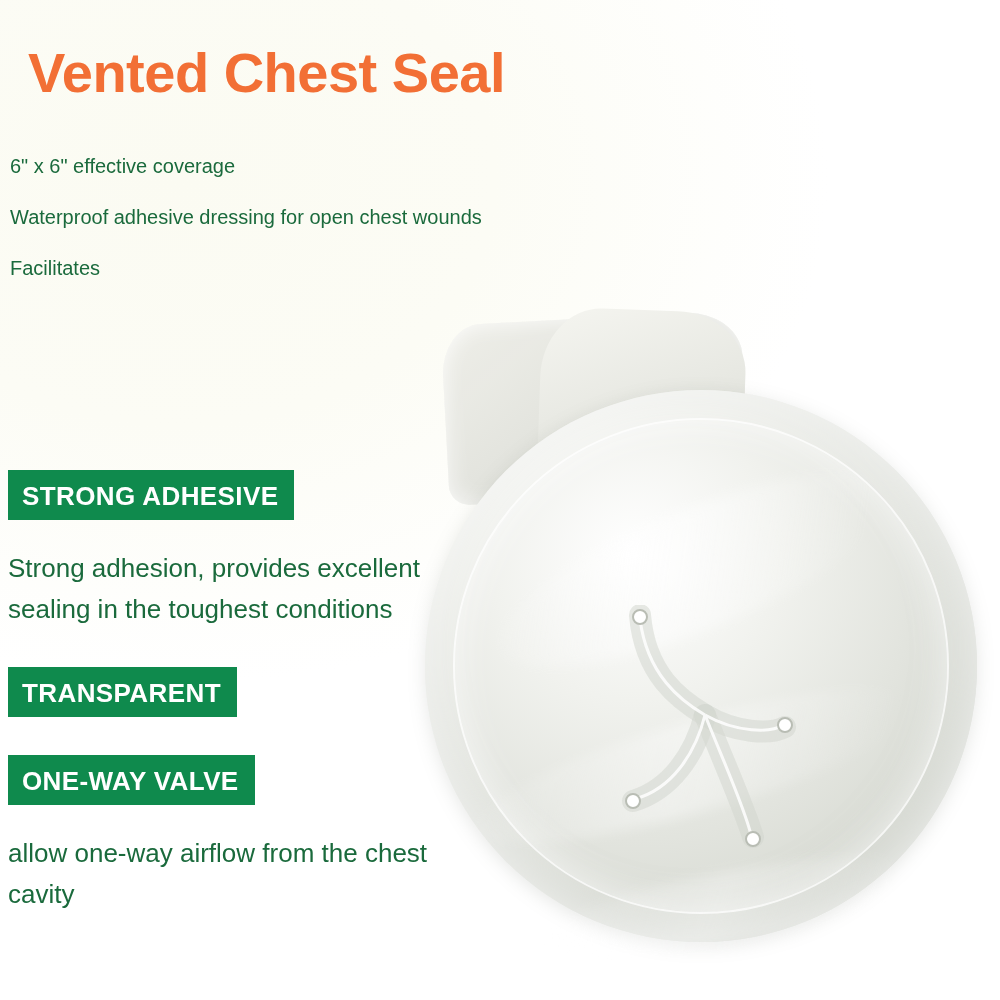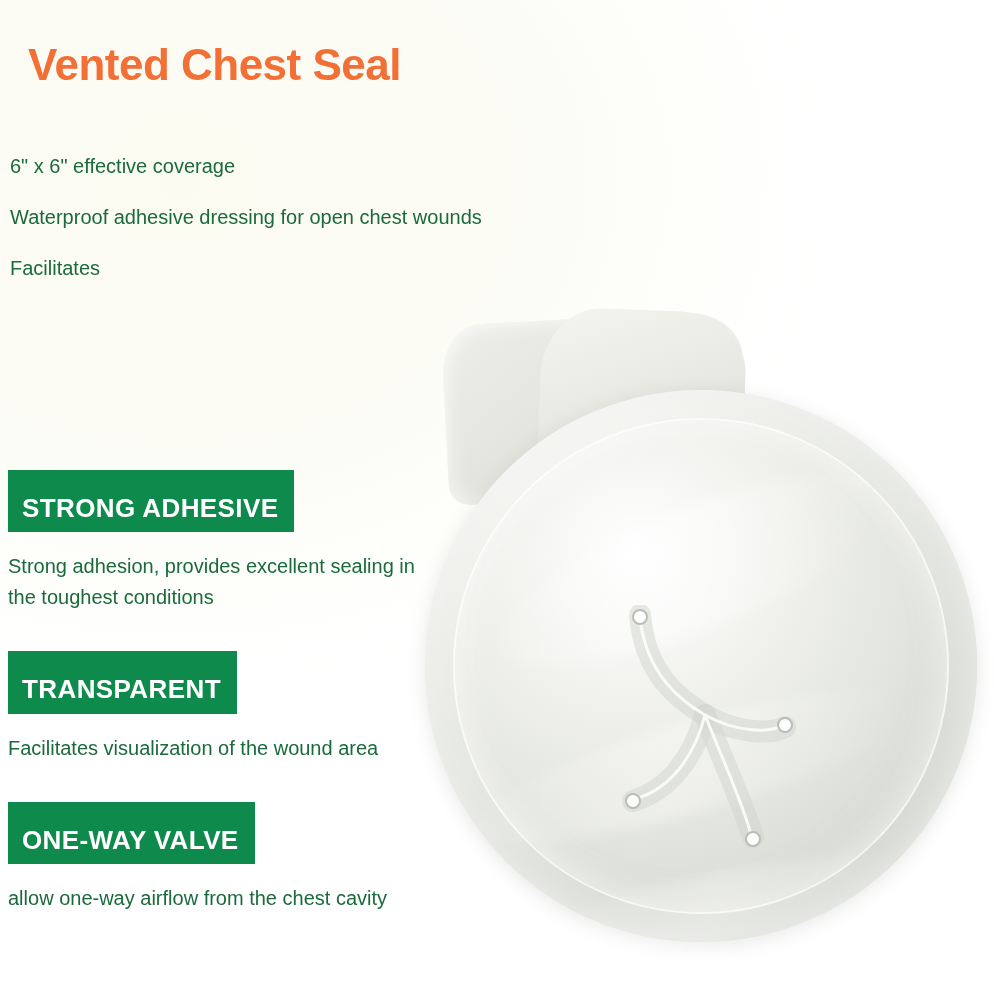--- a/index.html
+++ b/index.html
@@ -22,21 +22,21 @@
       radial-gradient(ellipse 900px 700px at 18% 18%, #fbfbf2 0%, #fcfcf5 35%, #ffffff 72%),
       linear-gradient(160deg, #fafaf0 0%, #ffffff 60%);
     overflow: hidden;
   }
 
   
   .title {
     position: absolute;
     left: 28px;
     top: 40px;
-    font-size: 44px;
+    font-size: 56px;
     font-weight: bold;
     color: #f26f35;
     letter-spacing: -0.5px;
     white-space: nowrap;
   }
 
   
   .top-list {
     position: absolute;
     left: 10px;
@@ -60,27 +60,27 @@
   .feature {
     margin-bottom: 38px;
   }
   .feature-badge {
     display: inline-block;
     background: #0f8a4d;
     color: #ffffff;
     font-size: 26px;
     font-weight: bold;
     letter-spacing: 0.4px;
-    padding: 25px 16px 10px 14px;
+    padding: 13px 16px 10px 14px;
     line-height: 1.05;
     white-space: nowrap;
   }
   .feature-desc {
-    margin-top: 19px;
-    font-size: 20px;
+    margin-top: 28px;
+    font-size: 26px;
     color: #1a6a3c;
     line-height: 1.55;
     max-width: 440px;
   }
 
   
   .product {
     position: absolute;
     left: 415px;
     top: 300px;
@@ -170,21 +170,20 @@
 
   <div class="features" data-name="feature-blocks">
 
     <div class="feature" data-name="feature-block-strong-adhesive">
       <div class="feature-badge" data-name="feature-badge">STRONG ADHESIVE</div>
       <div class="feature-desc" data-name="feature-description">Strong adhesion, provides excellent sealing in the toughest conditions</div>
     </div>
 
     <div class="feature" data-name="feature-block-transparent">
       <div class="feature-badge" data-name="feature-badge">TRANSPARENT</div>
-      <div class="feature-desc" data-name="feature-description">Facilitates visualization of the wound area</div>
     </div>
 
     <div class="feature" data-name="feature-block-one-way-valve">
       <div class="feature-badge" data-name="feature-badge">ONE-WAY VALVE</div>
       <div class="feature-desc" data-name="feature-description">allow one-way airflow from the chest cavity</div>
     </div>
 
   </div>
 
   <div class="product" data-name="product-photo">

